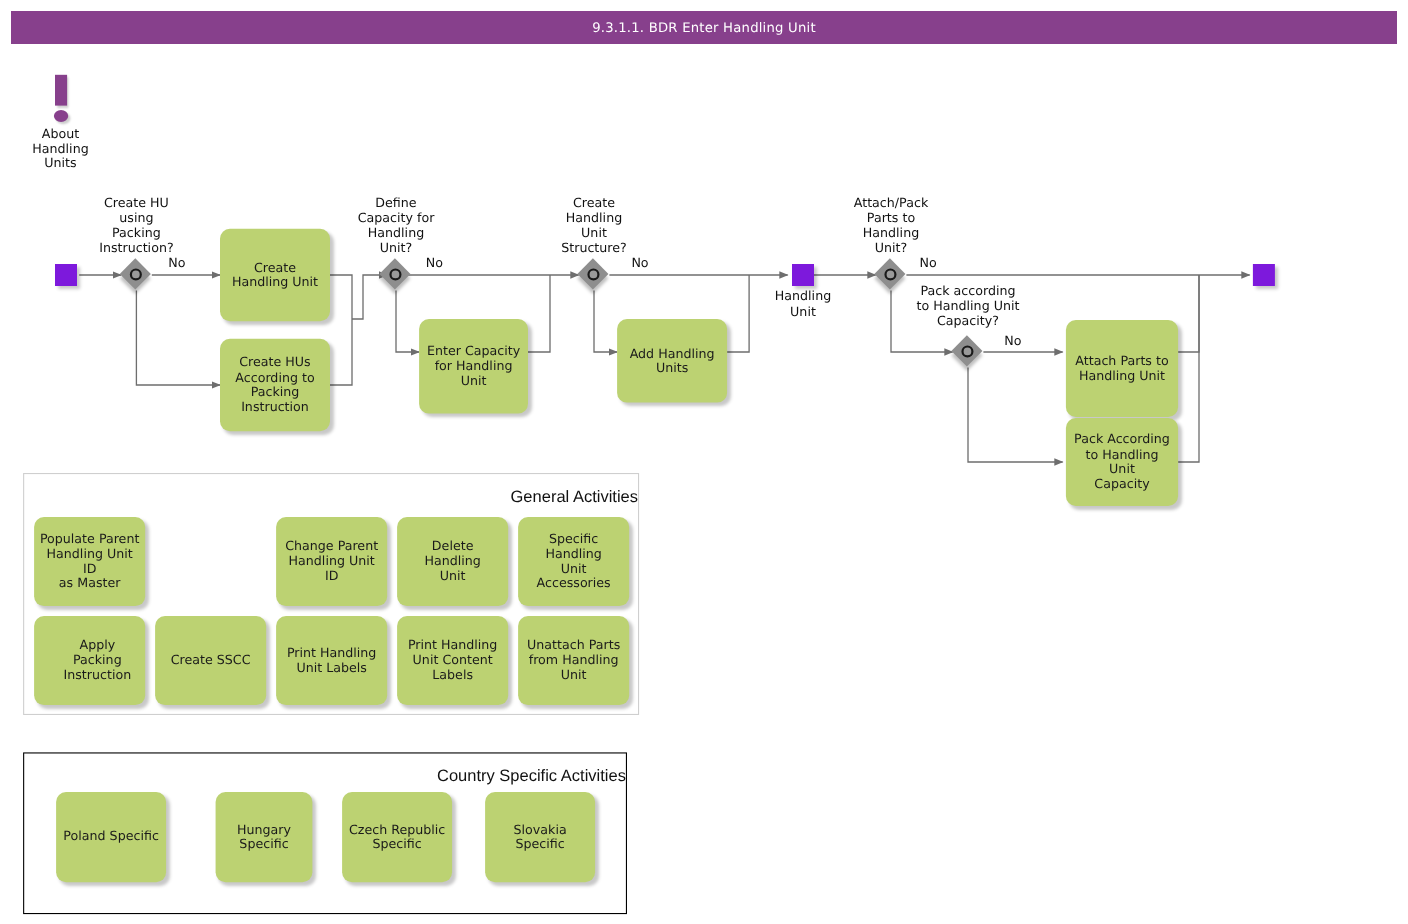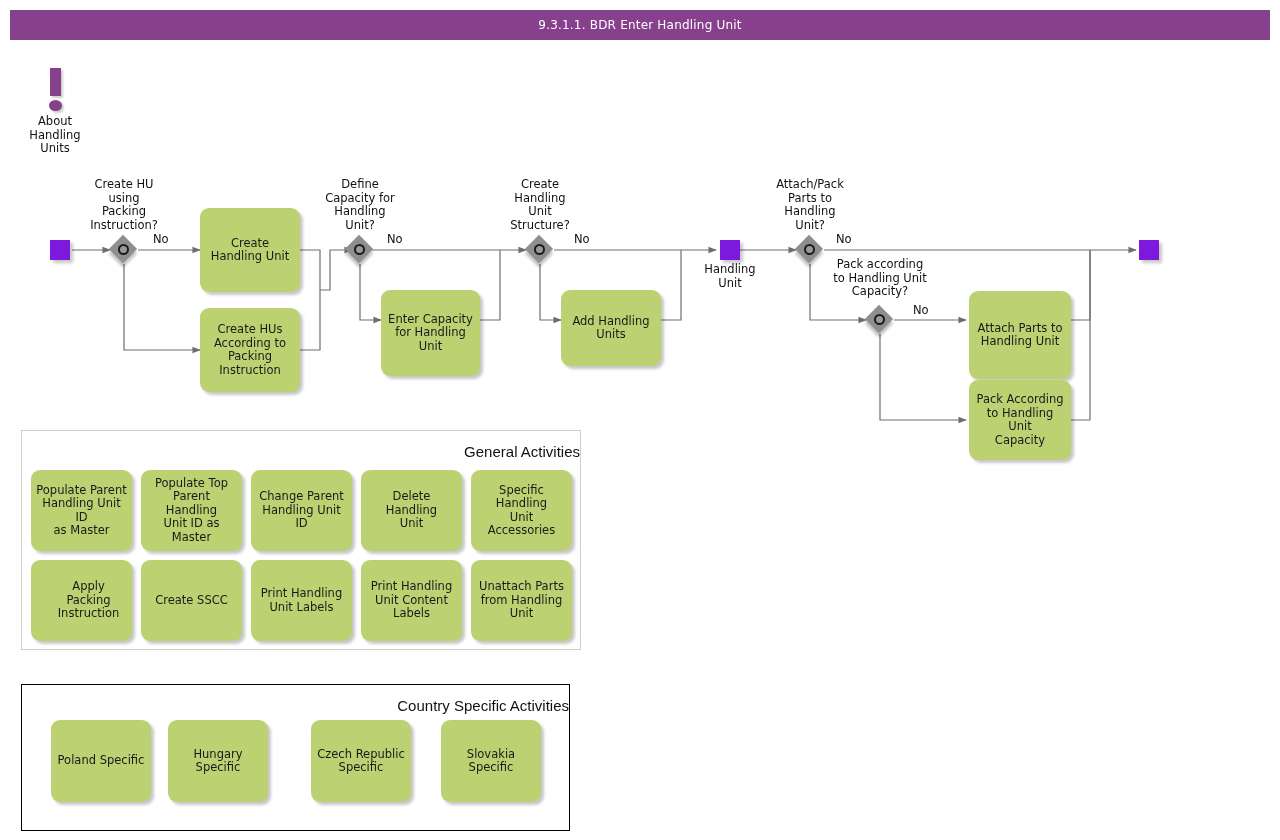--- a/index.html
+++ b/index.html
@@ -345,28 +345,20 @@
     <div class="panel-title">General Activities</div>
   </div>
 
   <div class="task" style="left:31px; top:470px; width:101px; height:81px;">
     <div>
       <div>Populate Parent</div>
       <div>Handling Unit ID</div>
       <div>as Master</div>
     </div>
   </div>
-  <div class="task" style="left:141px; top:470px; width:101px; height:81px;">
-    <div>
-      <div>Populate Top</div>
-      <div>Parent Handling</div>
-      <div>Unit ID as Master</div>
-      <div></div>
-    </div>
-  </div>
   <div class="task" style="left:251px; top:470px; width:101px; height:81px;">
     <div>
       <div>Change Parent</div>
       <div>Handling Unit ID</div>
     </div>
   </div>
   <div class="task" style="left:361px; top:470px; width:101px; height:81px;justify-content:center;">
     <div>
       <div>Delete Handling</div>
       <div>Unit</div>
@@ -414,21 +406,21 @@
 
   <div class="panel dark" style="left:21px; top:684px; width:549px; height:147px;">
     <div class="panel-title">Country Specific Activities</div>
   </div>
 
   <div class="task" style="left:51px; top:720px; width:100px; height:82px;">
     <div>
         <div>Poland Specific</div>
       </div>
   </div>
-  <div class="task" style="left:168px; top:720px; width:100px; height:82px;">
+  <div class="task" style="left:196px; top:720px; width:88px; height:82px;">
     <div>
         <div>Hungary Specific</div>
       </div>
   </div>
   <div class="task" style="left:311px; top:720px; width:100px; height:82px;">
     <div>
       <div>Czech Republic</div>
       <div>Specific</div>
     </div>
   </div>

